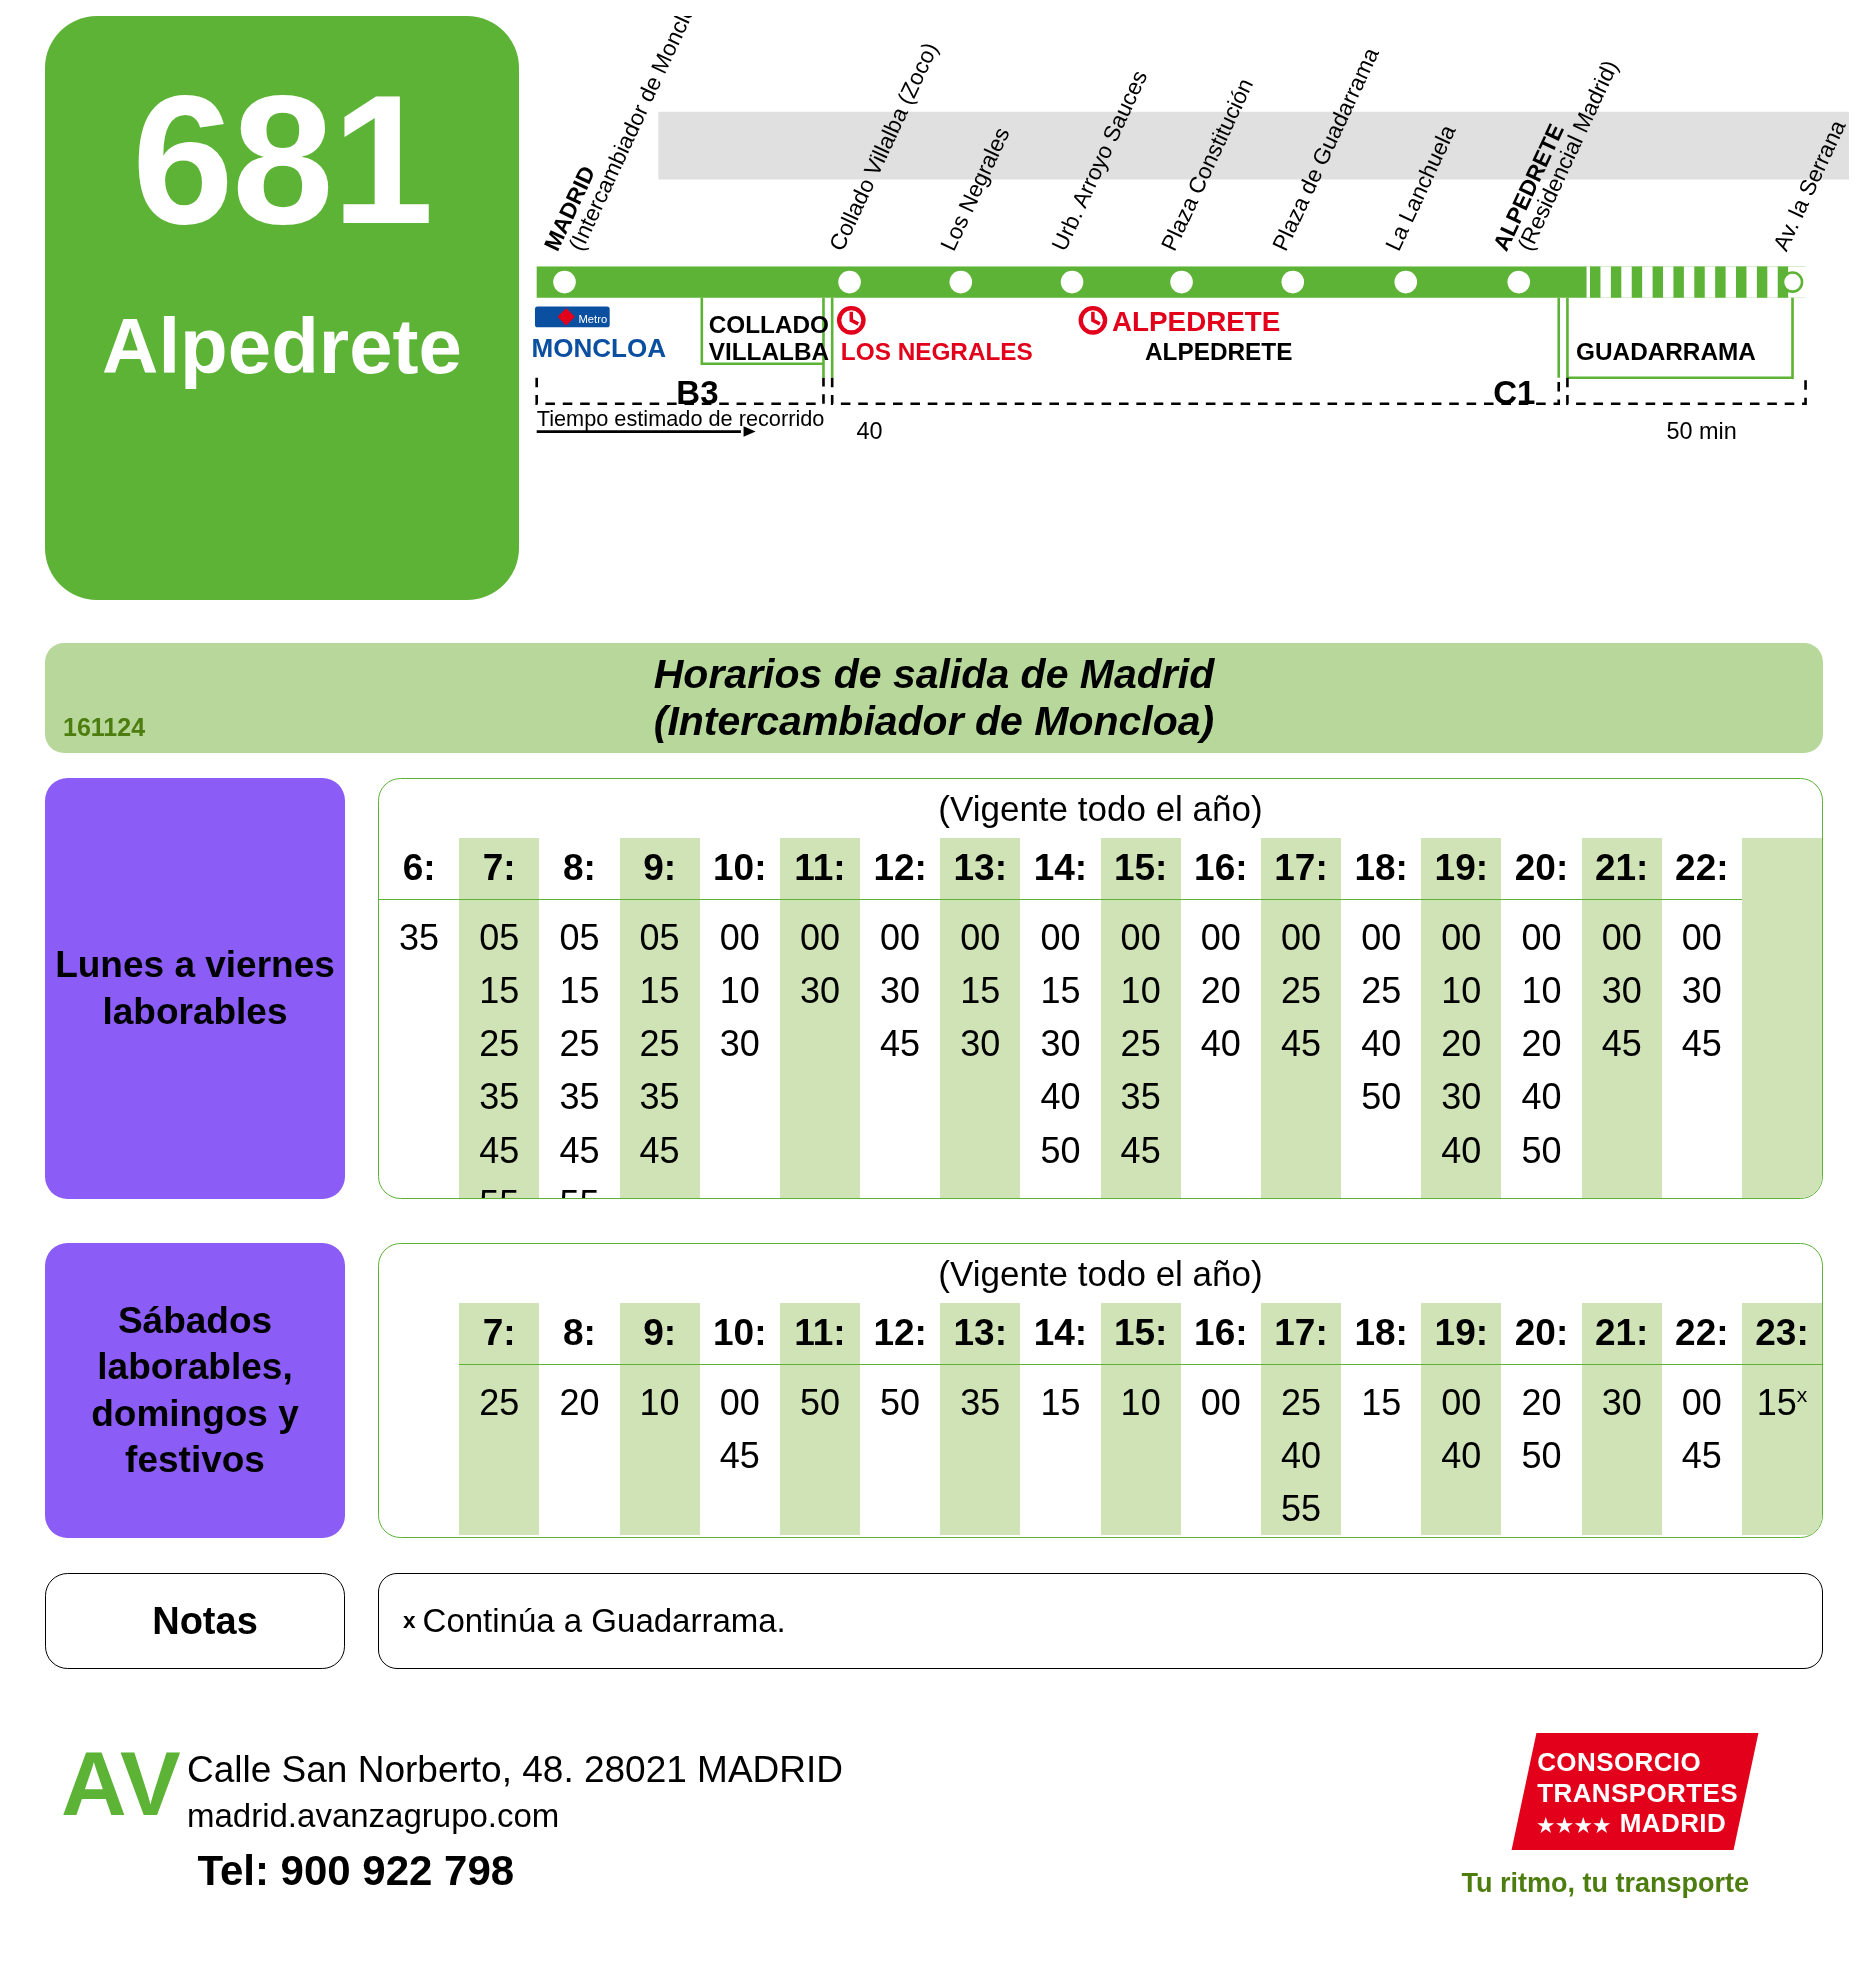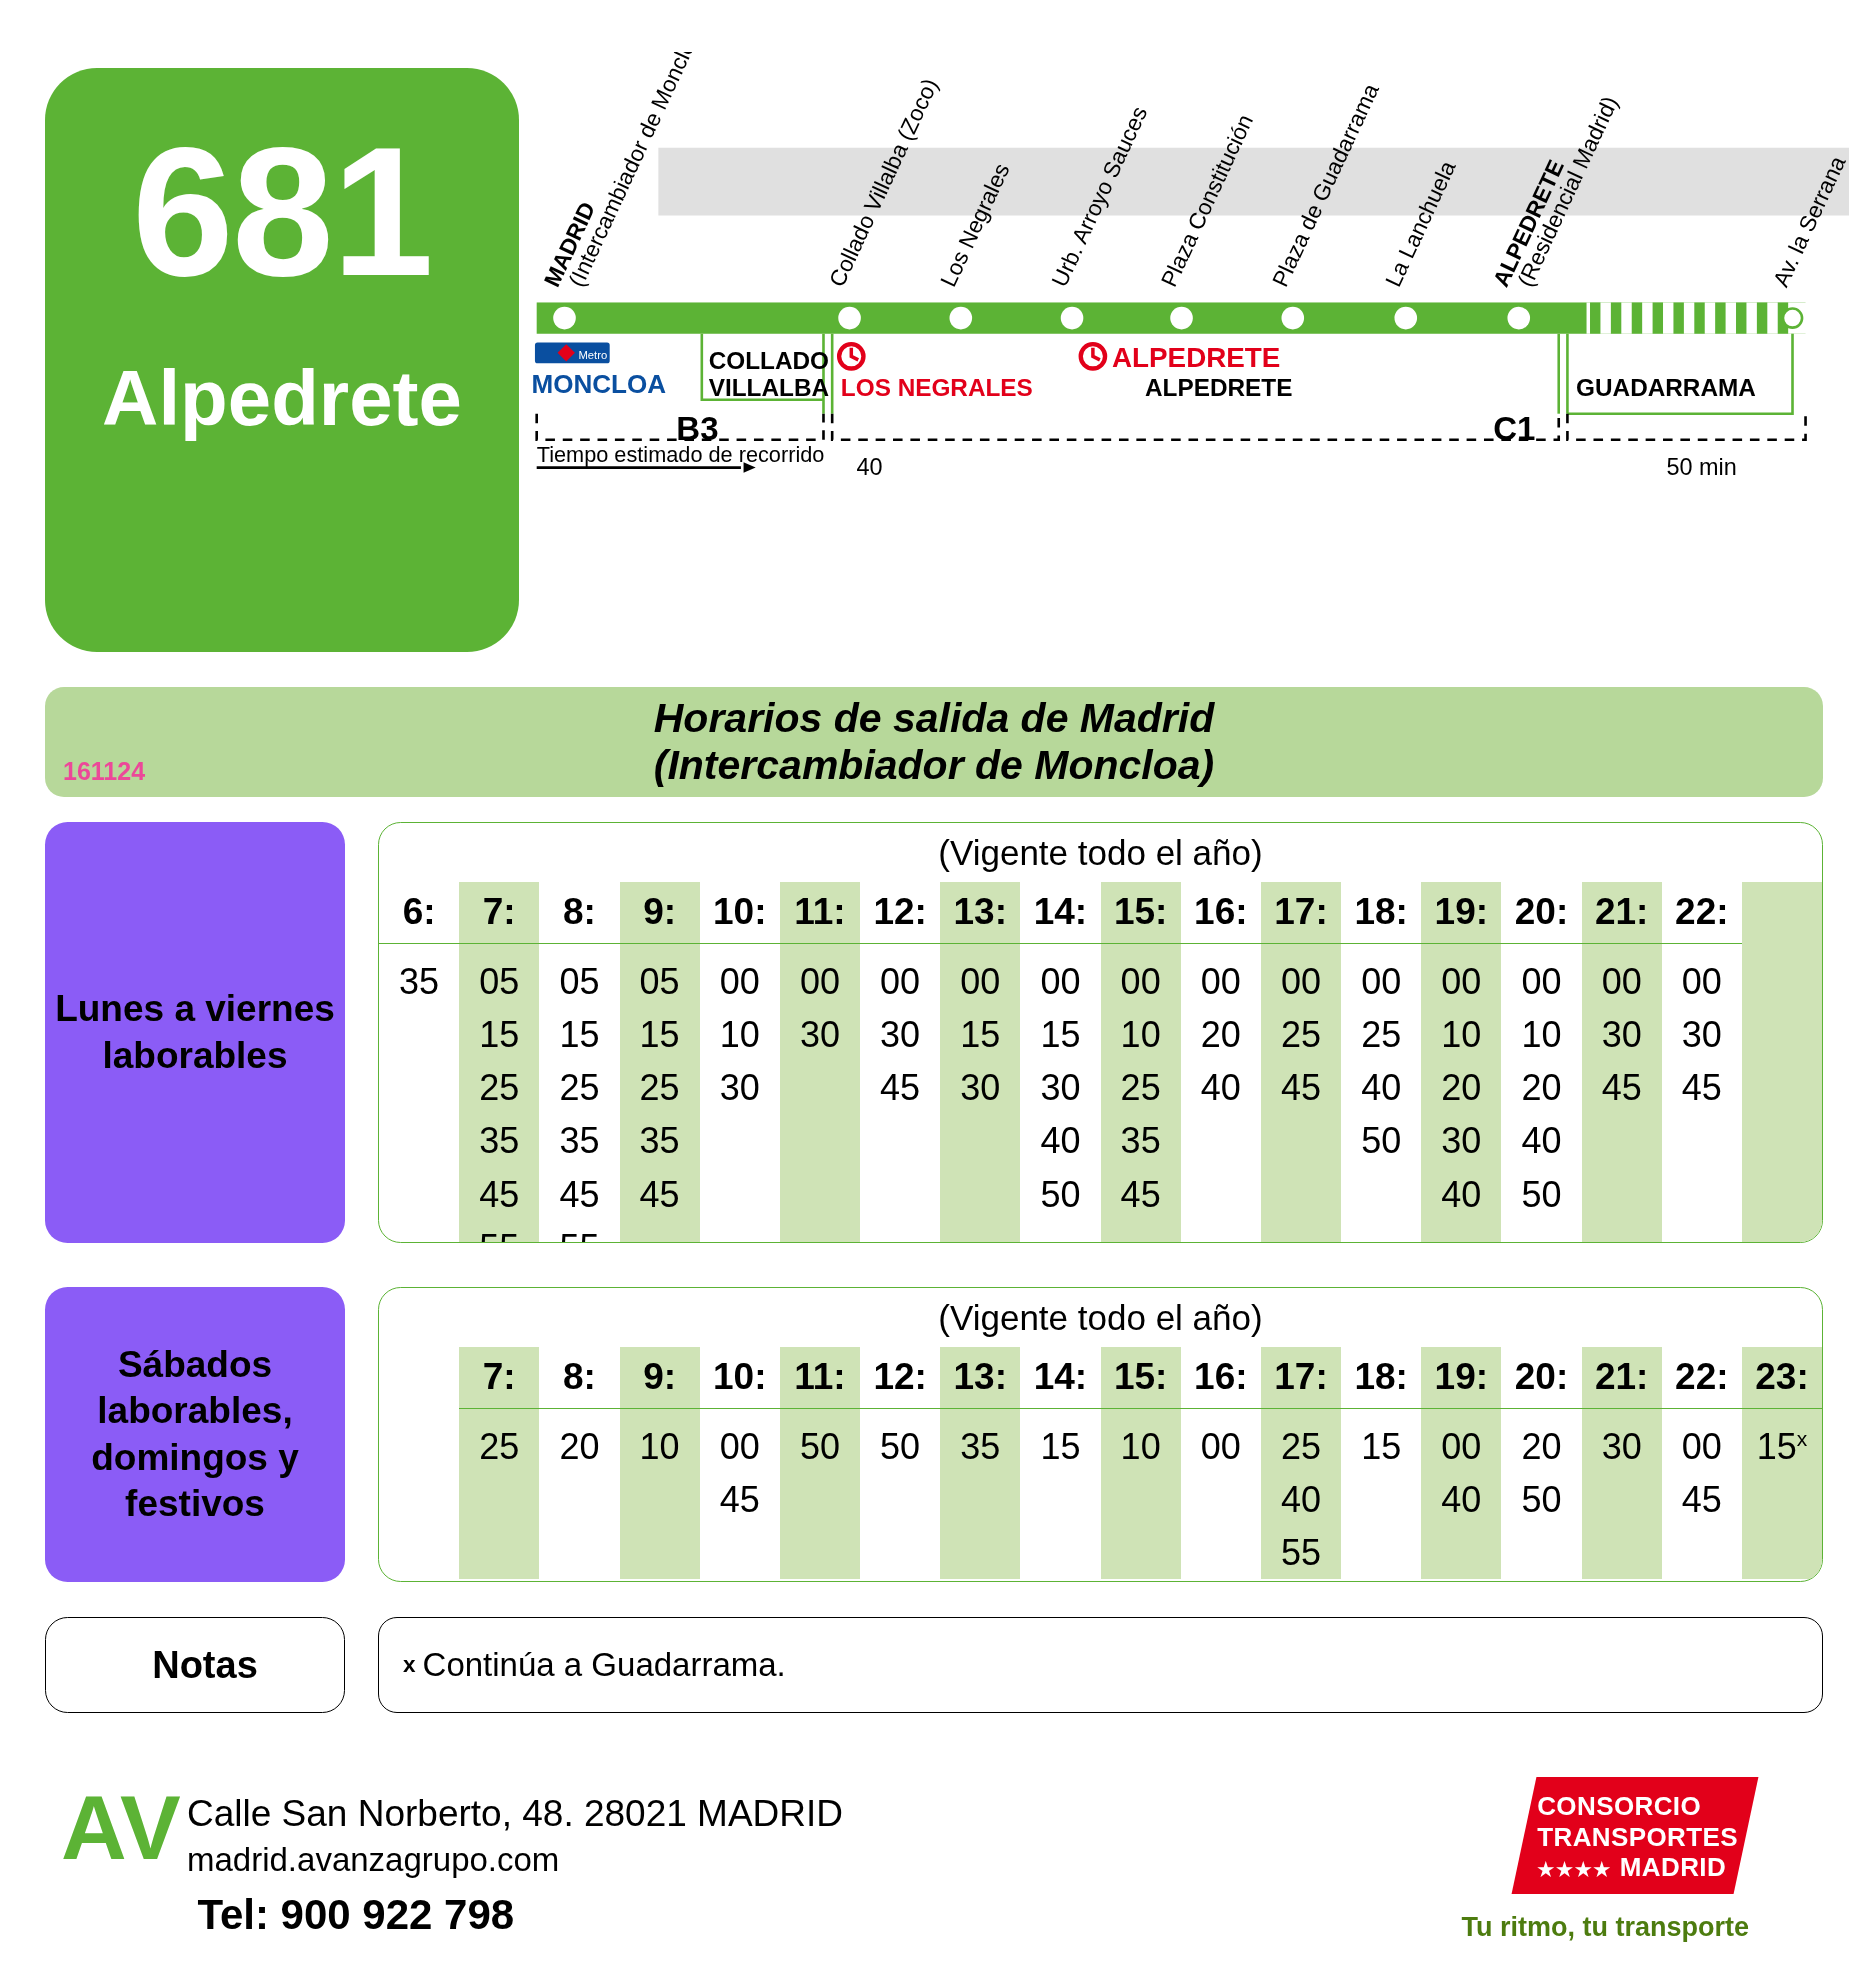--- a/index.html
+++ b/index.html
@@ -9,21 +9,21 @@
     height: 1969px;
     background: #ffffff;
     font-family: "Liberation Sans", sans-serif;
     color: #000;
     position: relative;
     overflow: hidden;
   }
   .page { position: relative; width: 1868px; height: 1969px; padding: 0; }
 
   
-  .header { display: flex; align-items: flex-end; padding: 15.6px 0 0 0; height: 608px; margin-top: 44px; }
+  .header { display: flex; align-items: flex-start; padding: 15.6px 0 0 0; height: 608px; }
 
   .route-badge {
     width: 474px; height: 584px;
     margin-left: 45px;
     background: #5cb335;
     border-radius: 52px;
     color: #fff;
     display: flex; flex-direction: column;
     align-items: center; justify-content: flex-start;
     flex: none;
@@ -45,21 +45,21 @@
     background: #b7d89a;
     border-radius: 19px;
     display: flex; align-items: center; justify-content: center;
     flex-direction: column;
     font-style: italic;
   }
   .title-bar .t1 { font-size: 41px; font-weight: bold; }
   .title-bar .t2 { font-size: 41px; font-weight: bold; }
   .doc-code {
     position: absolute; left: 63px; top: 713px;
-    font-size: 25px; color: #ec4899; font-weight: bold;
+    font-size: 25px; color: #4d7c0f; font-weight: bold;
   }
 
   
   .sched { position: absolute; display: flex; }
   .daylabel {
     background: #8b5cf6; border-radius: 22.6px;
     display: flex; align-items: center; justify-content: center;
     text-align: center; font-size: 37px; font-weight: bold; line-height: 1.25;
     flex: none;
   }

